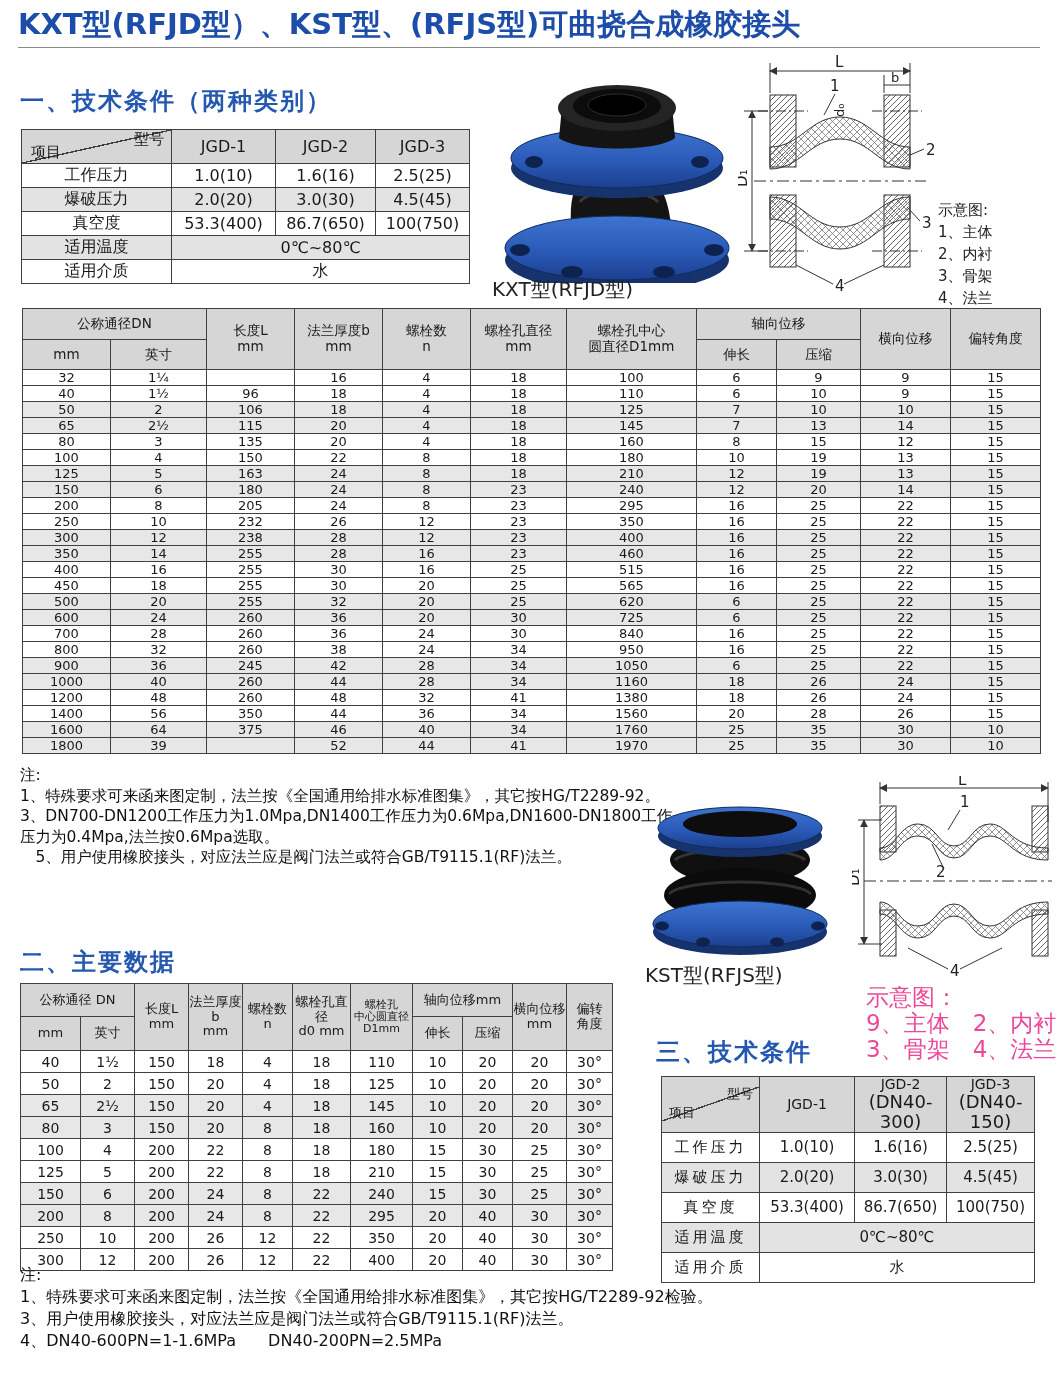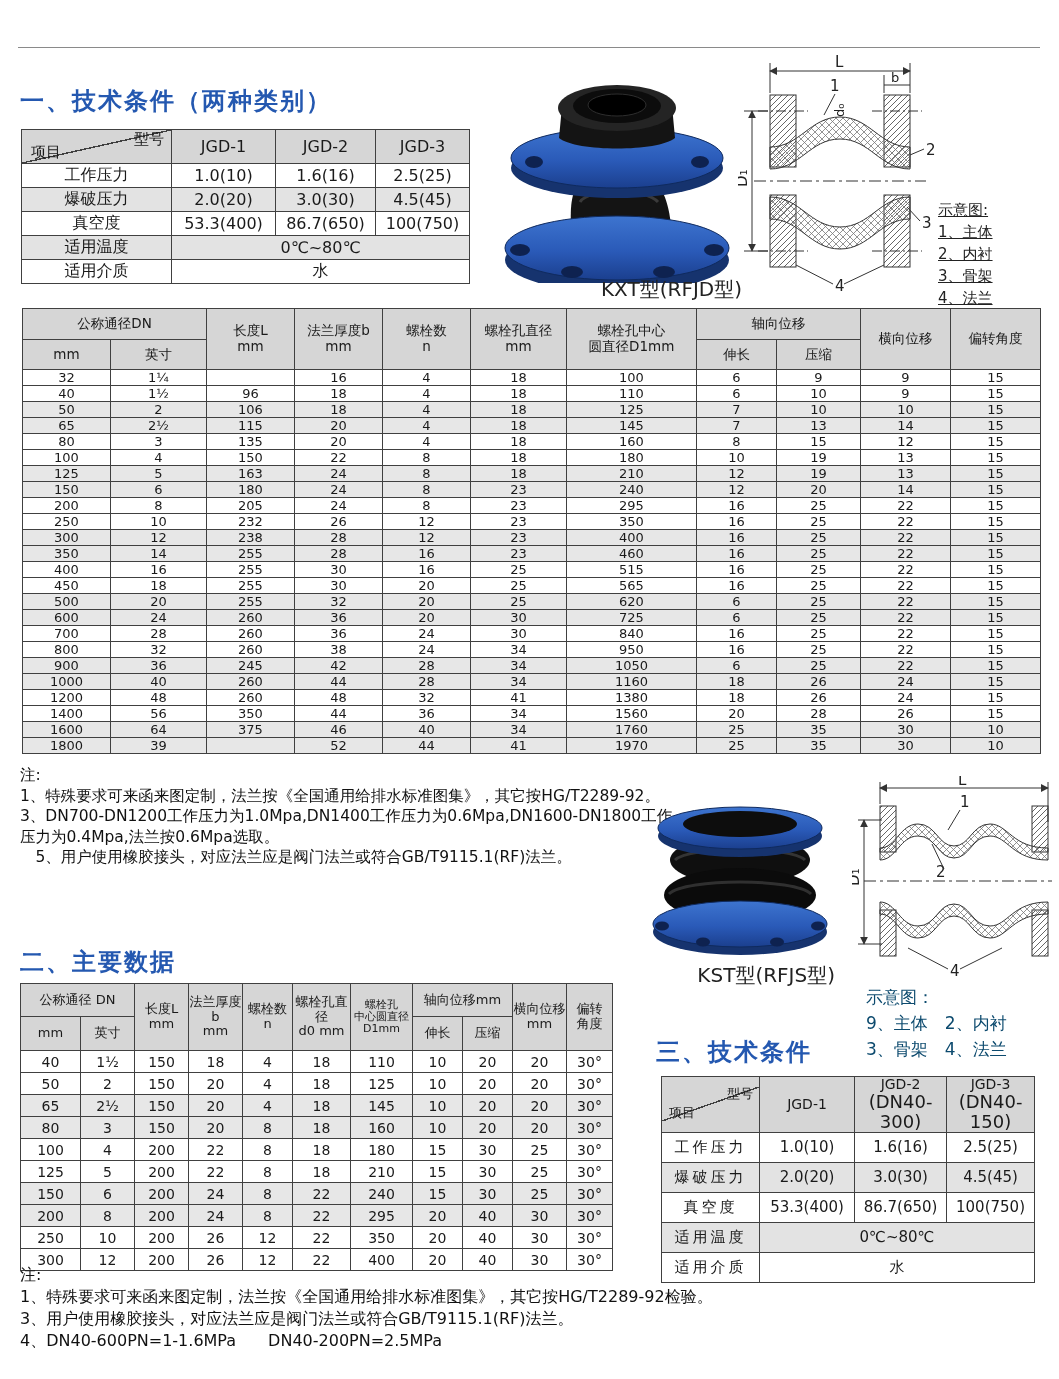--- a/index.html
+++ b/index.html
@@ -51,30 +51,31 @@
     background:linear-gradient(to bottom right,transparent calc(50% - .7px),#404040 calc(50% - .7px),#404040 calc(50% + .7px),transparent calc(50% + .7px));}
   .corner3 .ct{position:absolute;top:0px;right:6px;font-size:13px;}
   .corner3 .cb{position:absolute;bottom:1px;left:7px;font-size:13px;}
   .sub{font-size:18px;display:block;}
   
   .notes{color:#111;}
   #notes1{width:655px;font-size:15.5px;line-height:20.5px;}
   #notes2{width:745px;font-size:16px;line-height:22px;}
   .notes div{white-space:pre-wrap;}
   
-  .caption{font-size:20px;color:#222;text-align:right;}
+  .caption{font-size:20px;color:#222;text-align:left;}
   #legend1{font-size:15px;line-height:22px;color:#222;}
-  #legend2{font-size:17px;line-height:26px;color:#0c4a6e;}
+  #legend2{font-size:23px;line-height:26px;color:#ec4899;}
   svg text{font-family:"DejaVu Sans","Liberation Sans",sans-serif;}
 </style>
 </head>
 <body>
 
 <div id="page">
 
+  <div id="title" class="abs">KXT型(RFJD型）、KST型、(RFJS型)可曲挠合成橡胶接头</div>
   <div id="rule" class="abs"></div>
 
   <div class="abs sec-h" style="left:20px;top:85px;">一、技术条件（两种类别）</div>
 
   <table id="table1" class="dt abs" style="left:21px;top:129px;">
     <colgroup>
         <col style="width:150px">
         <col style="width:104px">
         <col style="width:100px">
         <col style="width:94px">
@@ -187,21 +188,21 @@
     <text x="92" y="36" font-size="15" fill="#222">1</text>
     <line x1="97" y1="39" x2="86" y2="60" stroke="#333"></line>
     <text x="188" y="100" font-size="15" fill="#222">2</text>
     <line x1="186" y1="94" x2="172" y2="100" stroke="#333"></line>
     <text x="184" y="173" font-size="15" fill="#222">3</text>
     <line x1="182" y1="166" x2="169" y2="152" stroke="#333"></line>
     <text x="97" y="236" font-size="15" fill="#222">4</text>
     <path d="M95,229 L58,210 M106,229 L146,210" stroke="#333" fill="none"></path>
   </svg>
 
-  <div id="legend1" class="abs" style="left:938px;top:199px;text-decoration:underline;">
+  <div id="legend1" class="abs" style="left:938px;top:199px;">
     <div>示意图:</div>
     <div>1、主体</div>
     <div>2、内衬</div>
     <div>3、骨架</div>
     <div>4、法兰</div>
   </div>
 
   <table id="main-table" class="dt abs" style="left:22px;top:308px;">
     <colgroup>
       <col style="width:88px">

